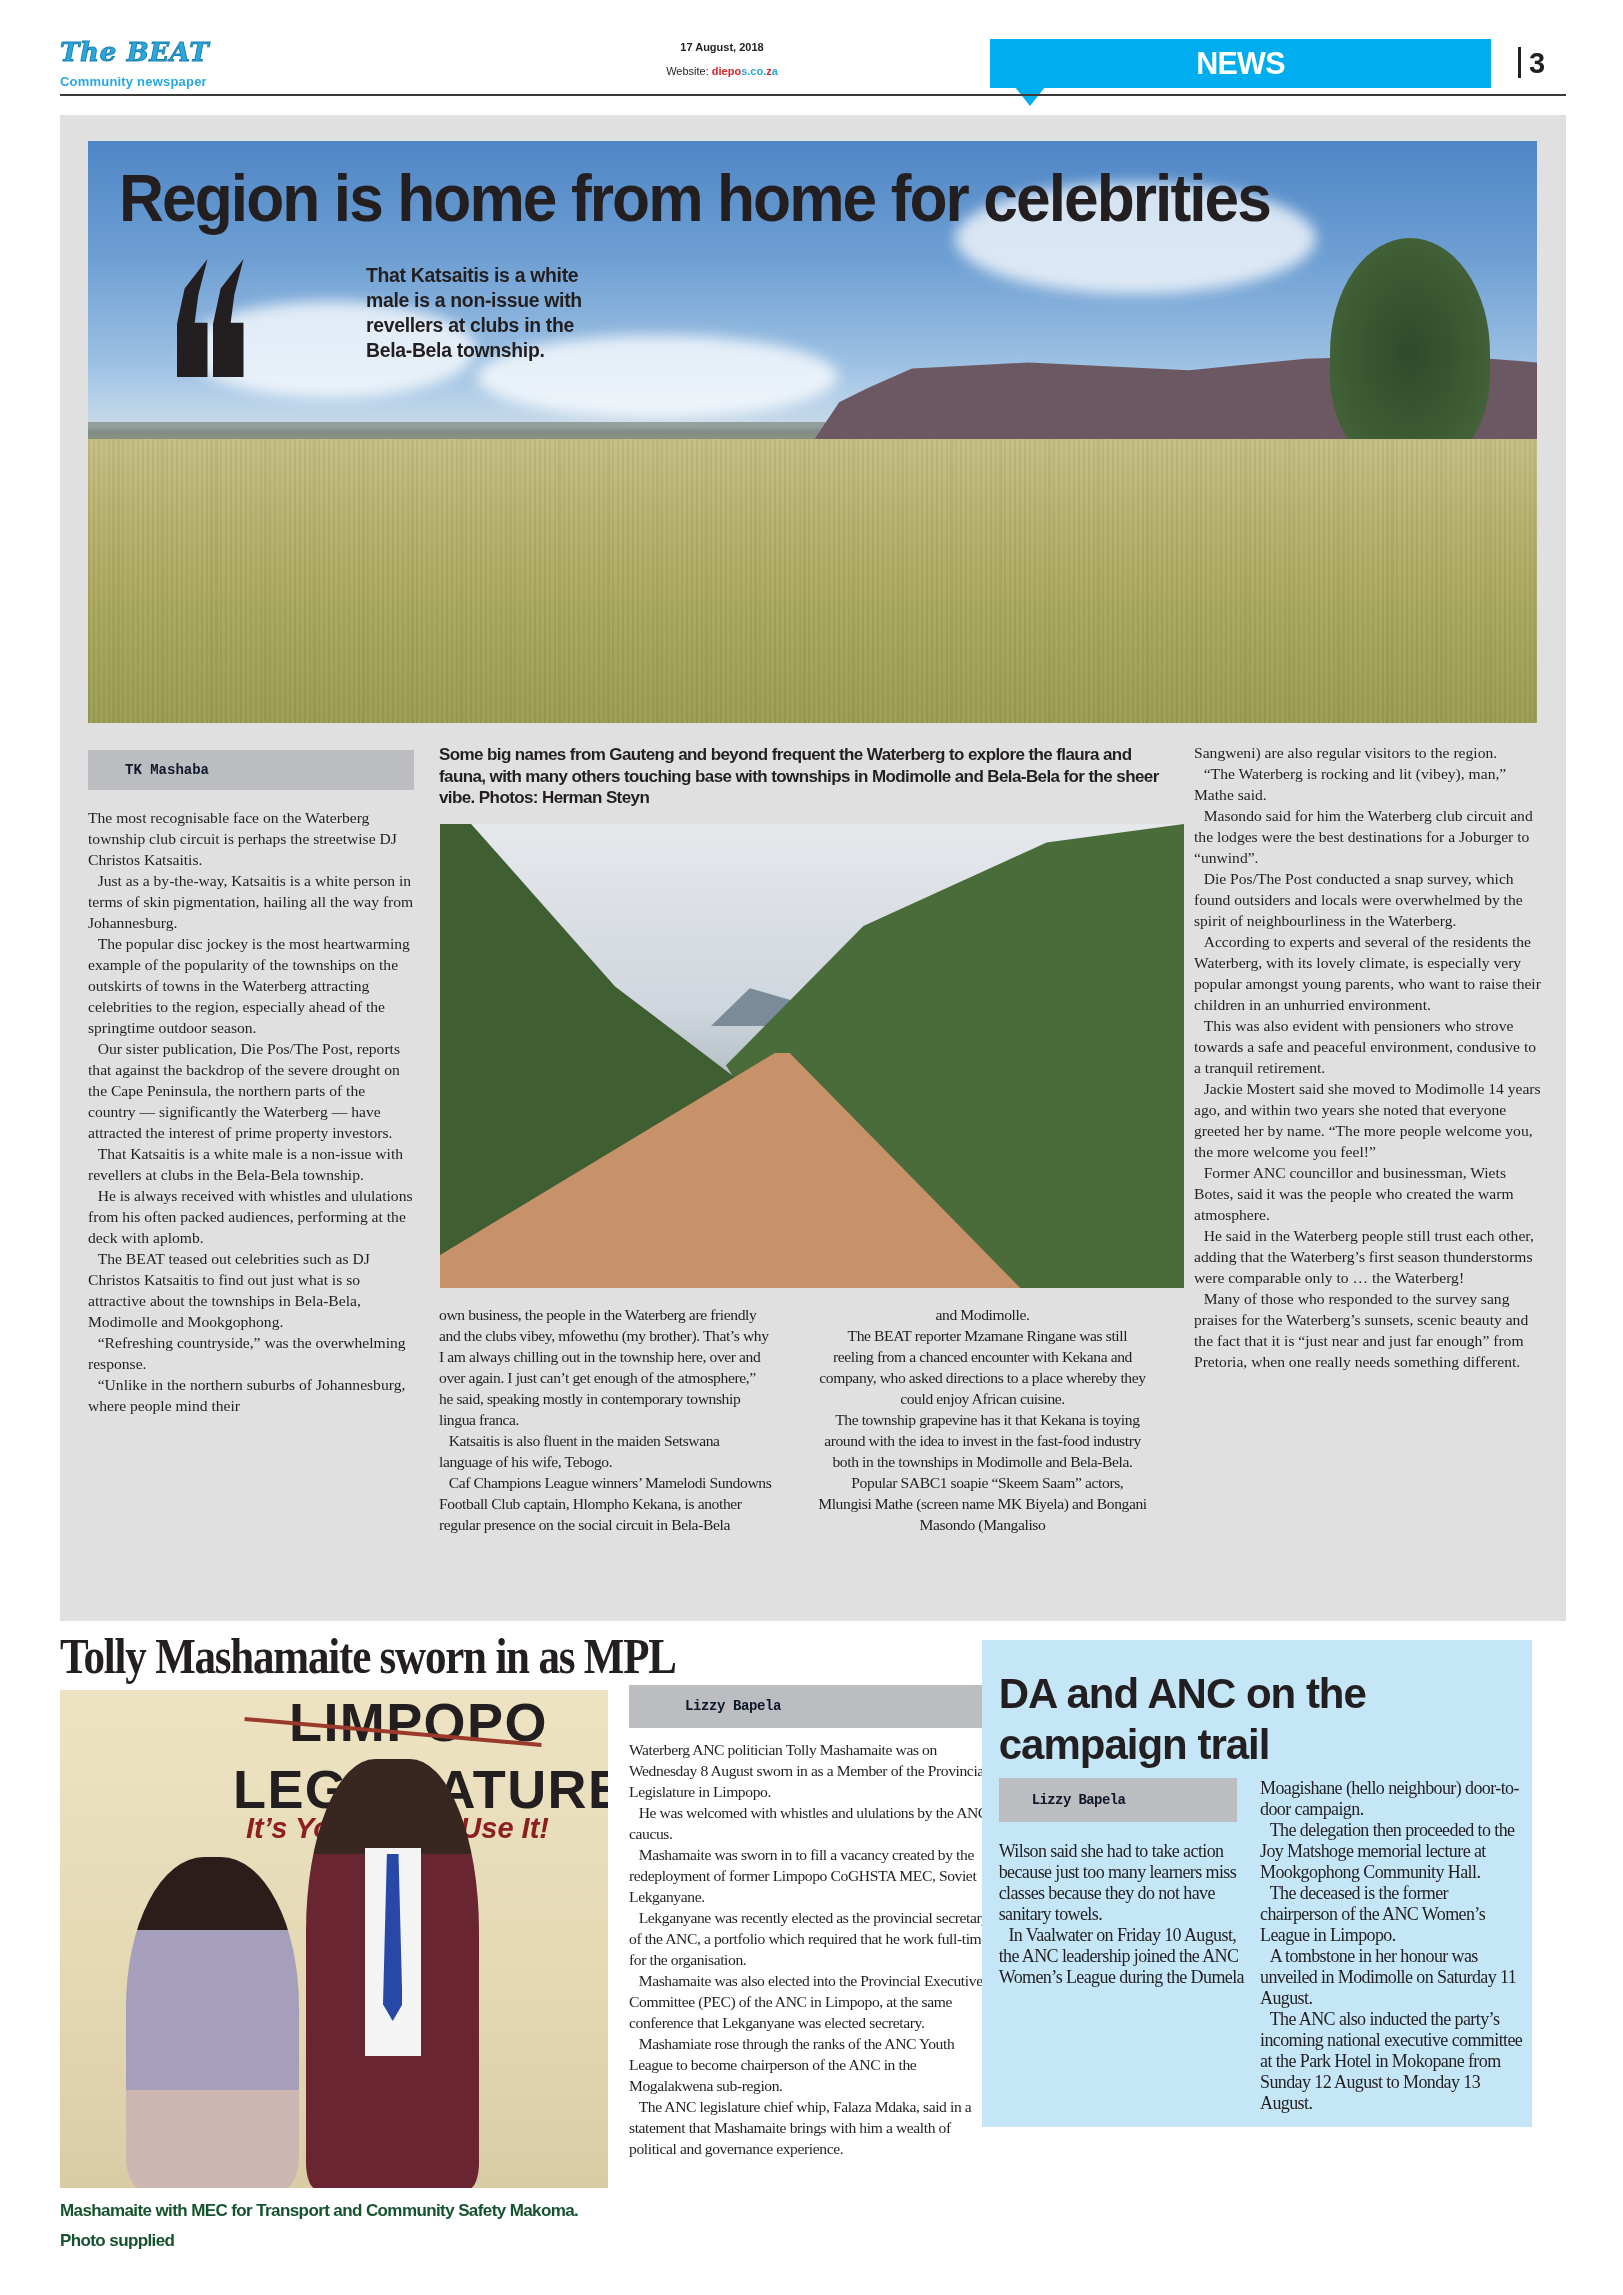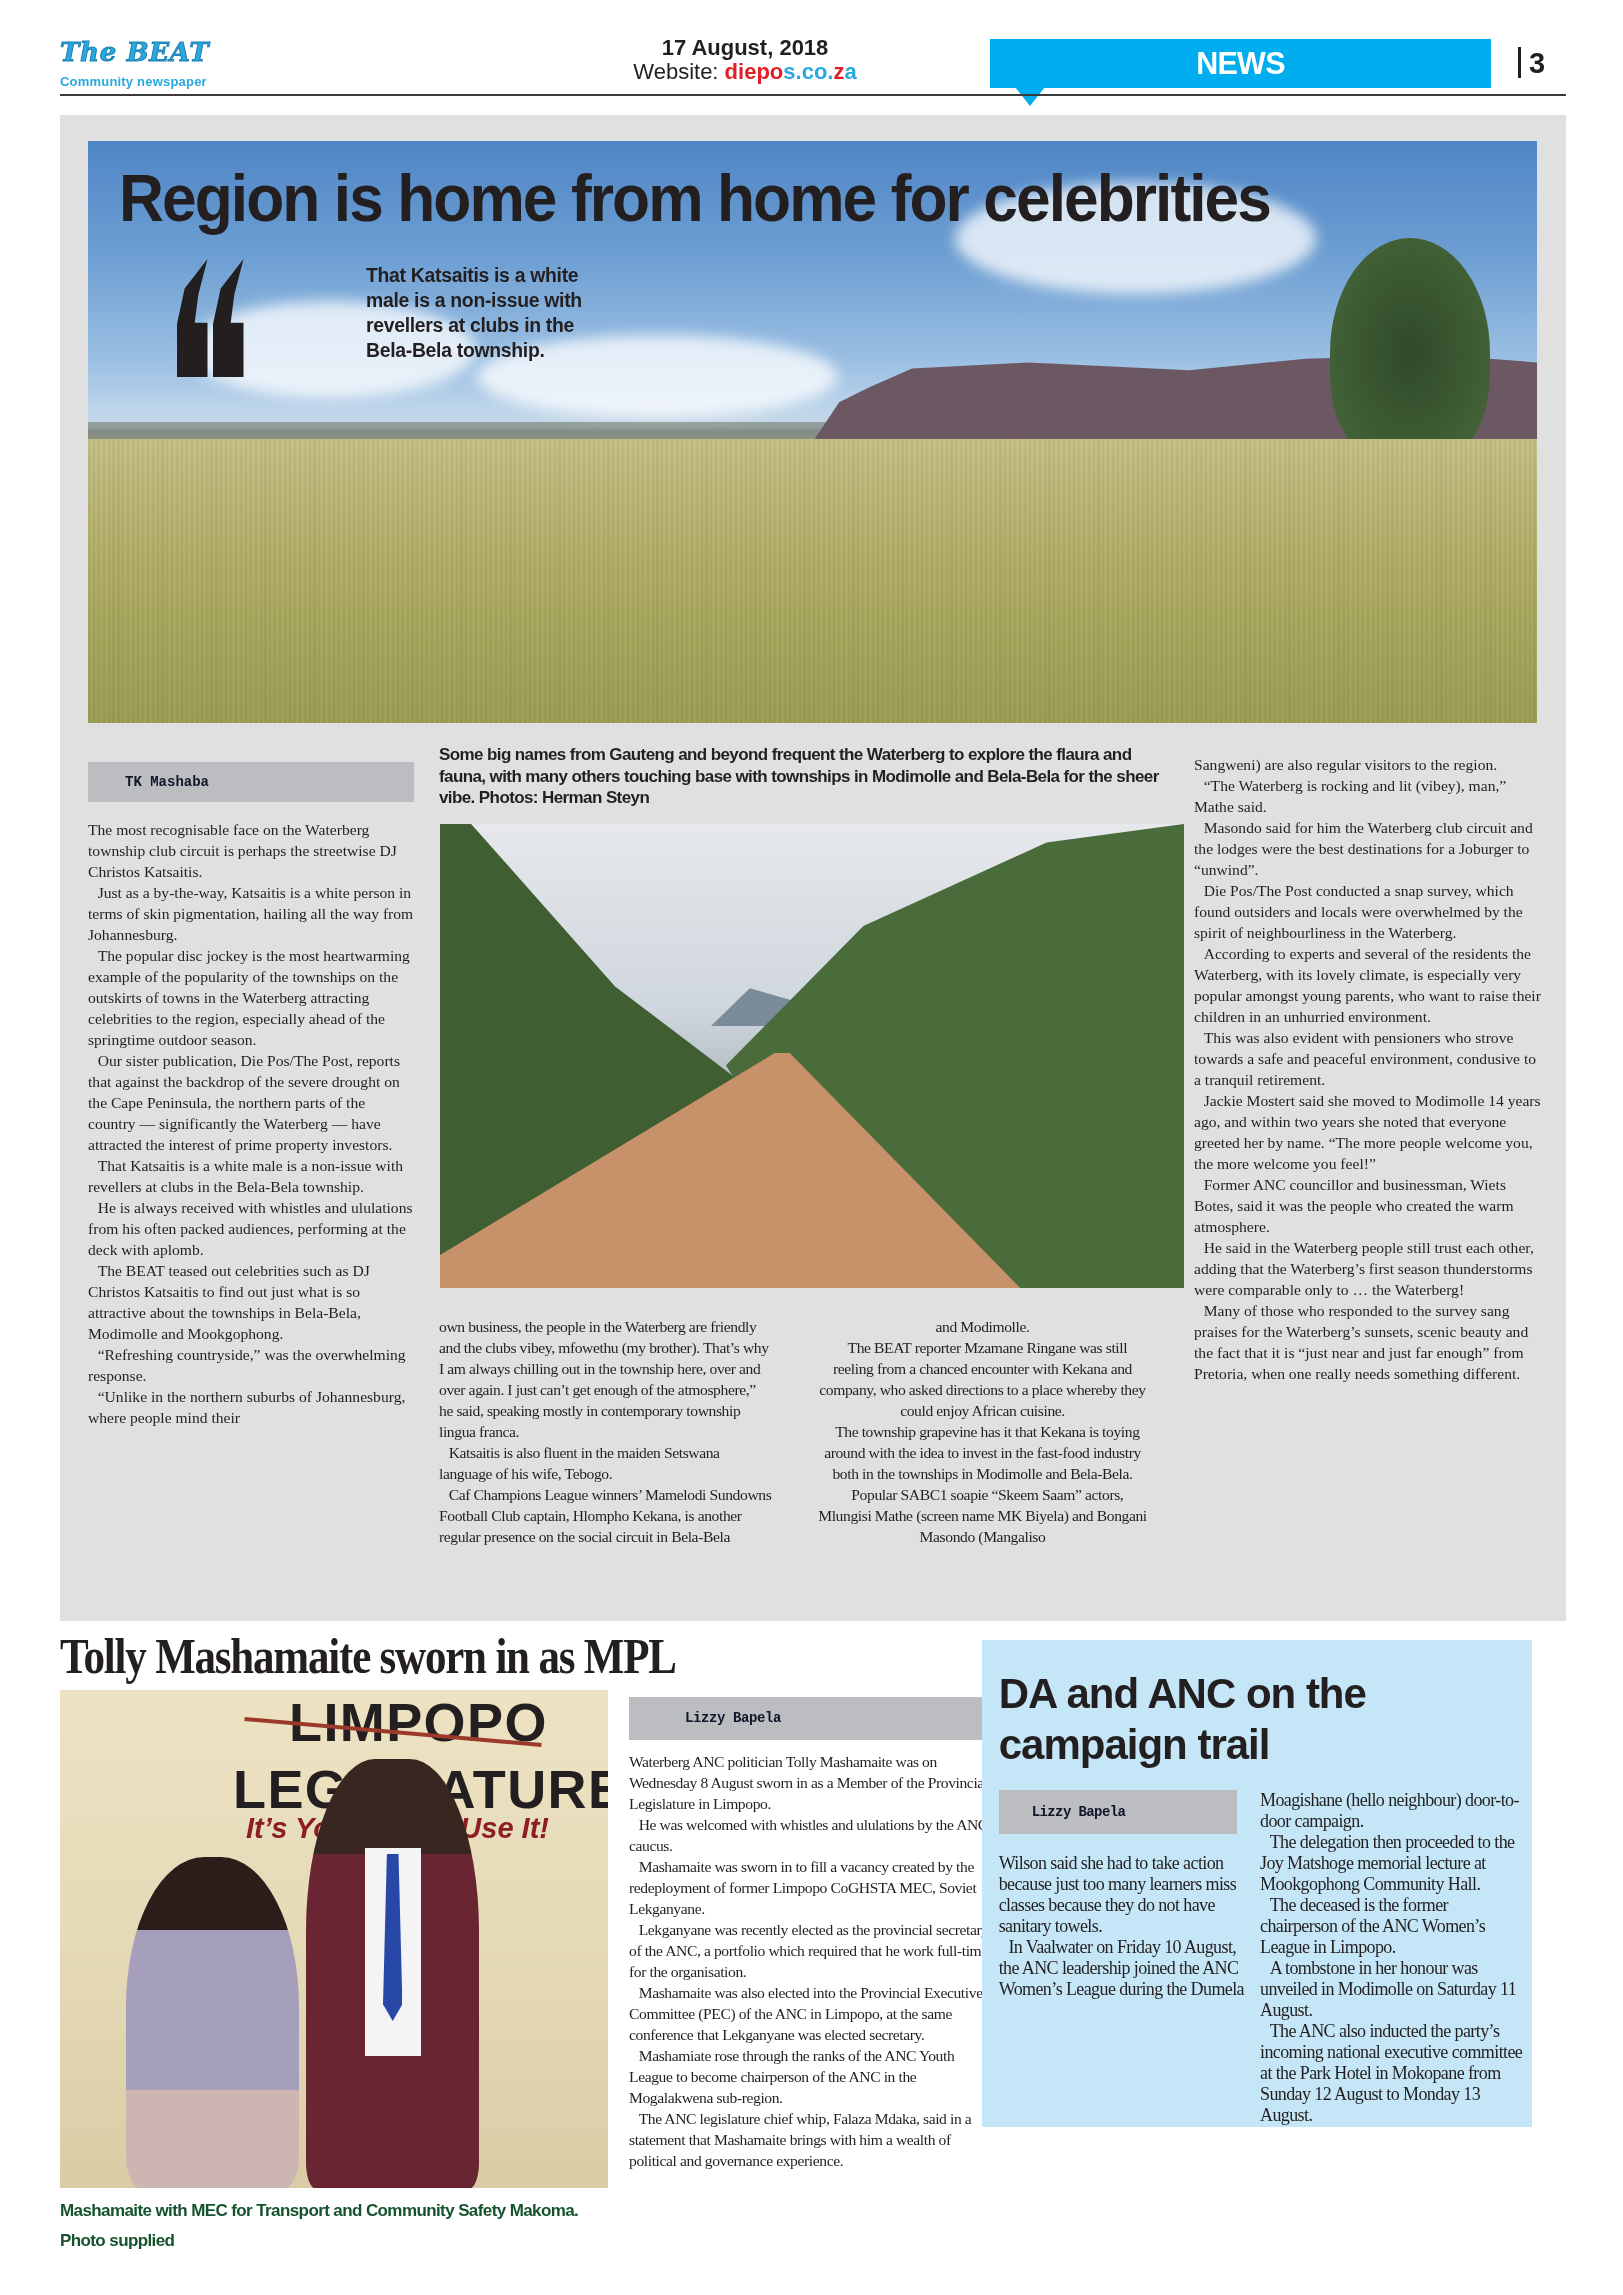--- a/index.html
+++ b/index.html
@@ -7,22 +7,22 @@
   body { position: relative; font-family: "Liberation Serif", serif; color: #231f20; }
 
   
   .masthead { position: absolute; left: 0; top: 0; width: 1623px; height: 118px; }
   .logo { position: absolute; left: 60px; top: 30.5px; width: 180px; }
   .logo-title { font-family: "DejaVu Serif", serif; font-style: italic; font-weight: bold;
     font-size: 26px; line-height: 42px; color: #29a8e0; letter-spacing: 0.7px;
     -webkit-text-stroke: 1px #1d7fb0; }
   .logo-sub { font-family: "Liberation Sans", sans-serif; font-weight: bold; font-size: 13px;
     color: #29a8e0; margin-top: 1.4px; letter-spacing: 0.2px; }
-  .dateline { position: absolute; left: 620px; top: 36px; width: 250px; text-align: center;
-    font-family: "Liberation Sans", sans-serif; font-size: 22px; line-height: 23.6px; }
+  .dateline { position: absolute; left: 597px; top: 36px; width: 250px; text-align: center;
+    font-family: "Liberation Sans", sans-serif; font-size: 11px; line-height: 23.6px; }
   .dateline .date { font-weight: bold; }
   .dateline .web-d { color: #e11f26; font-weight: bold; }
   .dateline .web-b { color: #29a8e0; font-weight: bold; }
   .dateline .web-r { color: #e11f26; font-weight: bold; }
   .section-tab { position: absolute; left: 990px; top: 39px; width: 501px; height: 49px;
     background: #00aeef; color: #fff; font-family: "Liberation Sans", sans-serif;
     font-weight: bold; font-size: 30.5px; line-height: 49px; text-align: center; letter-spacing: -0.7px; }
   .section-tab-pointer { position: absolute; left: 1015px; top: 87px; width: 0; height: 0;
     border-left: 15.3px solid transparent; border-right: 15.3px solid transparent;
     border-top: 19.4px solid #00aeef; }
@@ -48,21 +48,21 @@
   .headline-main { position: absolute; left: 30.5px; top: 19.4px; font-family: "Liberation Sans", sans-serif;
     font-weight: bold; font-size: 67px; letter-spacing: -2.1px; color: #231f20; line-height: 76px; white-space: nowrap;
     transform: scaleX(0.93); transform-origin: left; }
   .pull-quote-mark { position: absolute; left: 89px; top: 118px; width: 67px; height: 118px; }
   .pull-quote-mark span { position: absolute; top: 0; width: 30.5px; height: 118px; background: #231f20;
     clip-path: polygon(0 100%, 0 55%, 25% 25%, 100% 0, 70% 30%, 58% 54%, 100% 54%, 100% 100%); }
   .pull-quote { position: absolute; left: 278px; top: 122px; width: 250px; font-family: "Liberation Sans", sans-serif;
     font-weight: bold; font-size: 19.4px; line-height: 25px; color: #231f20; letter-spacing: -0.3px; }
 
   
-  .col { position: absolute; font-size: 15.6px; line-height: 21px; color: #231f20; margin-top: 12px; }
+  .col { position: absolute; font-size: 15.6px; line-height: 21px; color: #231f20; }
   .col p { text-indent: 0; }
   .col p + p { text-indent: 9.7px; }
   .byline-box { background: #bcbdc0; height: 40px; font-family: Liberation Mono, monospace; font-weight: bold;
     font-size: 14px; line-height: 40px; padding-left: 37px; color: #0f172a; }
   .col-1 { left: 28px; top: 635px; width: 326px; }
   .col-1 .byline-box { margin-bottom: 16.7px; }
   .col-2 { left: 379px; top: 1189px; width: 333px; letter-spacing: -0.4px; }
   .col-3 { left: 756px; top: 1189px; width: 333px; letter-spacing: -0.4px; text-align: center; }
   .col-4 { left: 1134px; top: 627px; width: 347px; }
   .caption-feature { position: absolute; left: 379px; top: 629px; width: 742px; font-family: "Liberation Sans", sans-serif;

